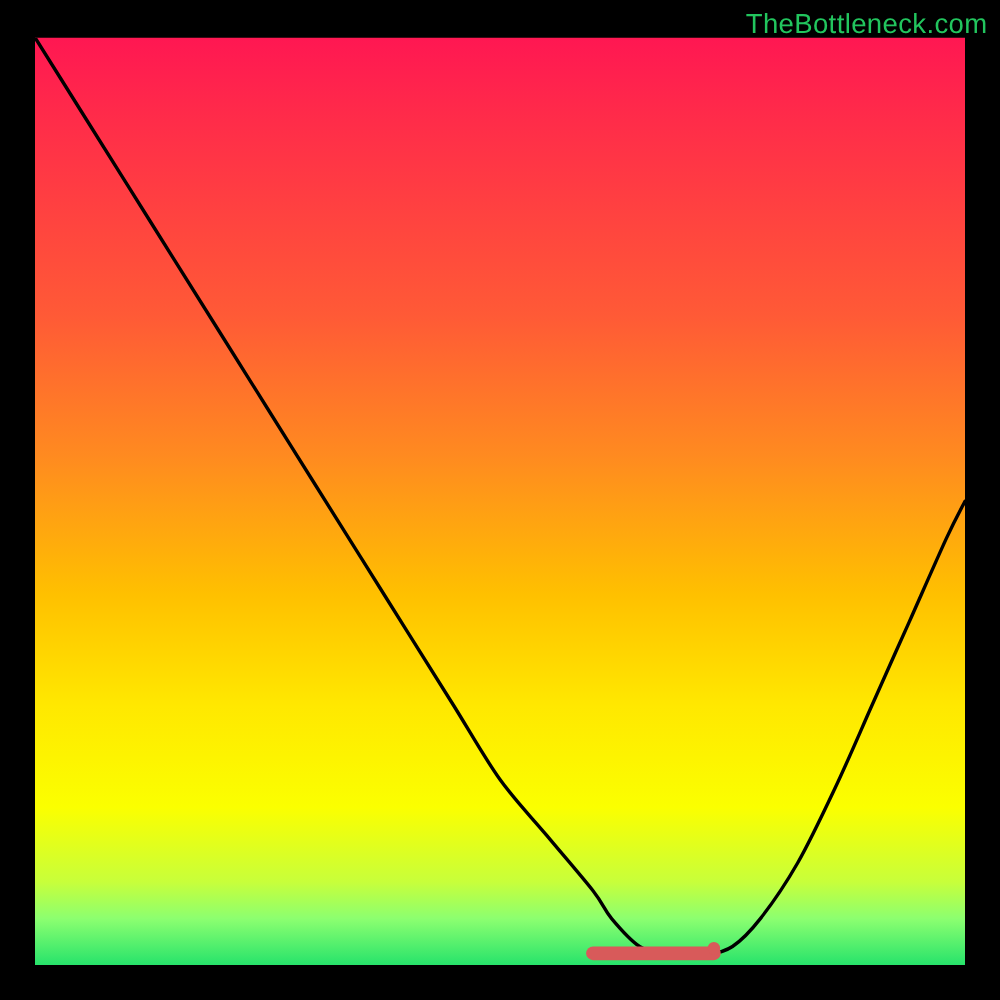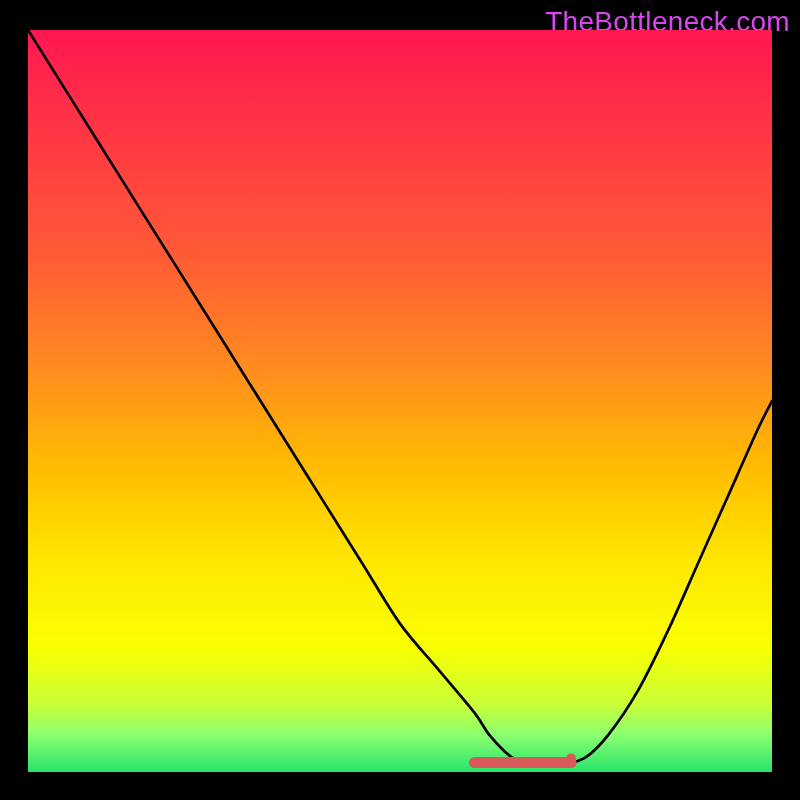--- a/index.html
+++ b/index.html
@@ -41,23 +41,23 @@
       #ffe800 72%,
       #fbff00 83%,
       #c8ff3a 91%,
       #8cff70 95%,
       #27e36b 100%);
   }
   .watermark {
     position: absolute;
     top: 6px;
     right: 10px;
-    font-size: 28px;
+    font-size: 22px;
     font-weight: 500;
-    color: #d946ef;
+    color: #22c55e;
     letter-spacing: 0.3px;
   }
   svg.overlay {
     position: absolute;
     left: 0;
     top: 0;
     width: 100%;
     height: 100%;
   }
   .curve {

